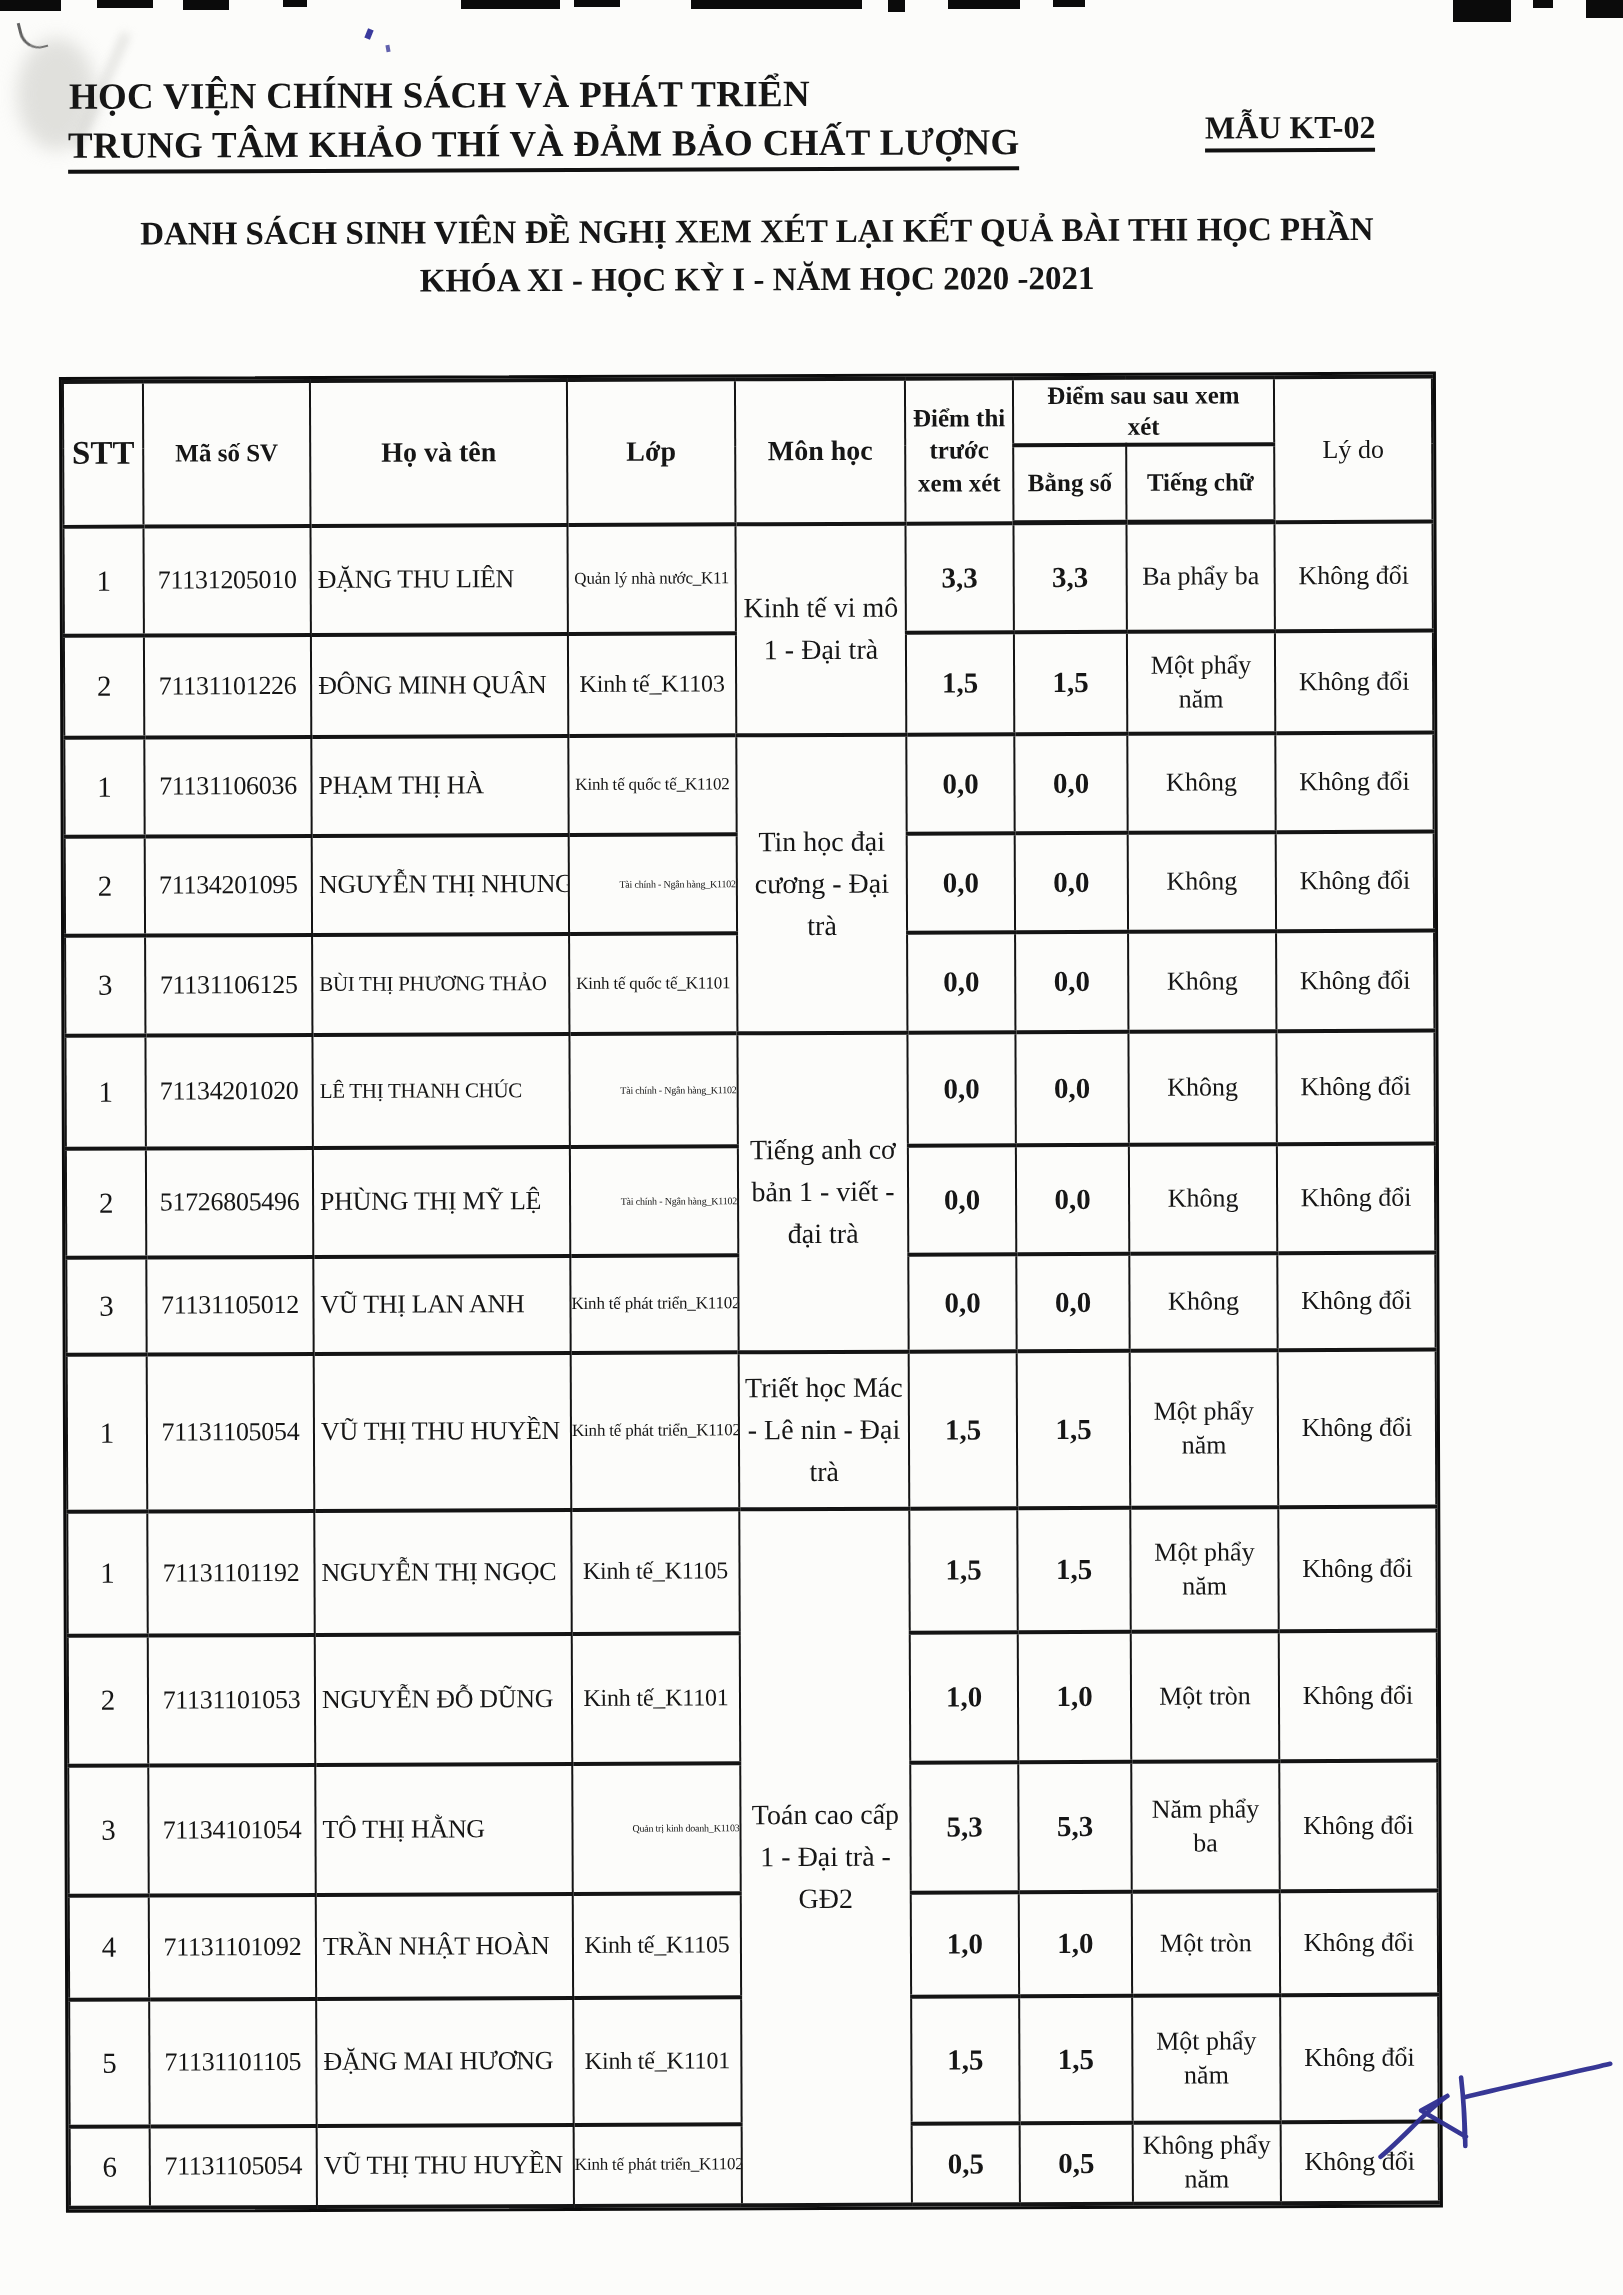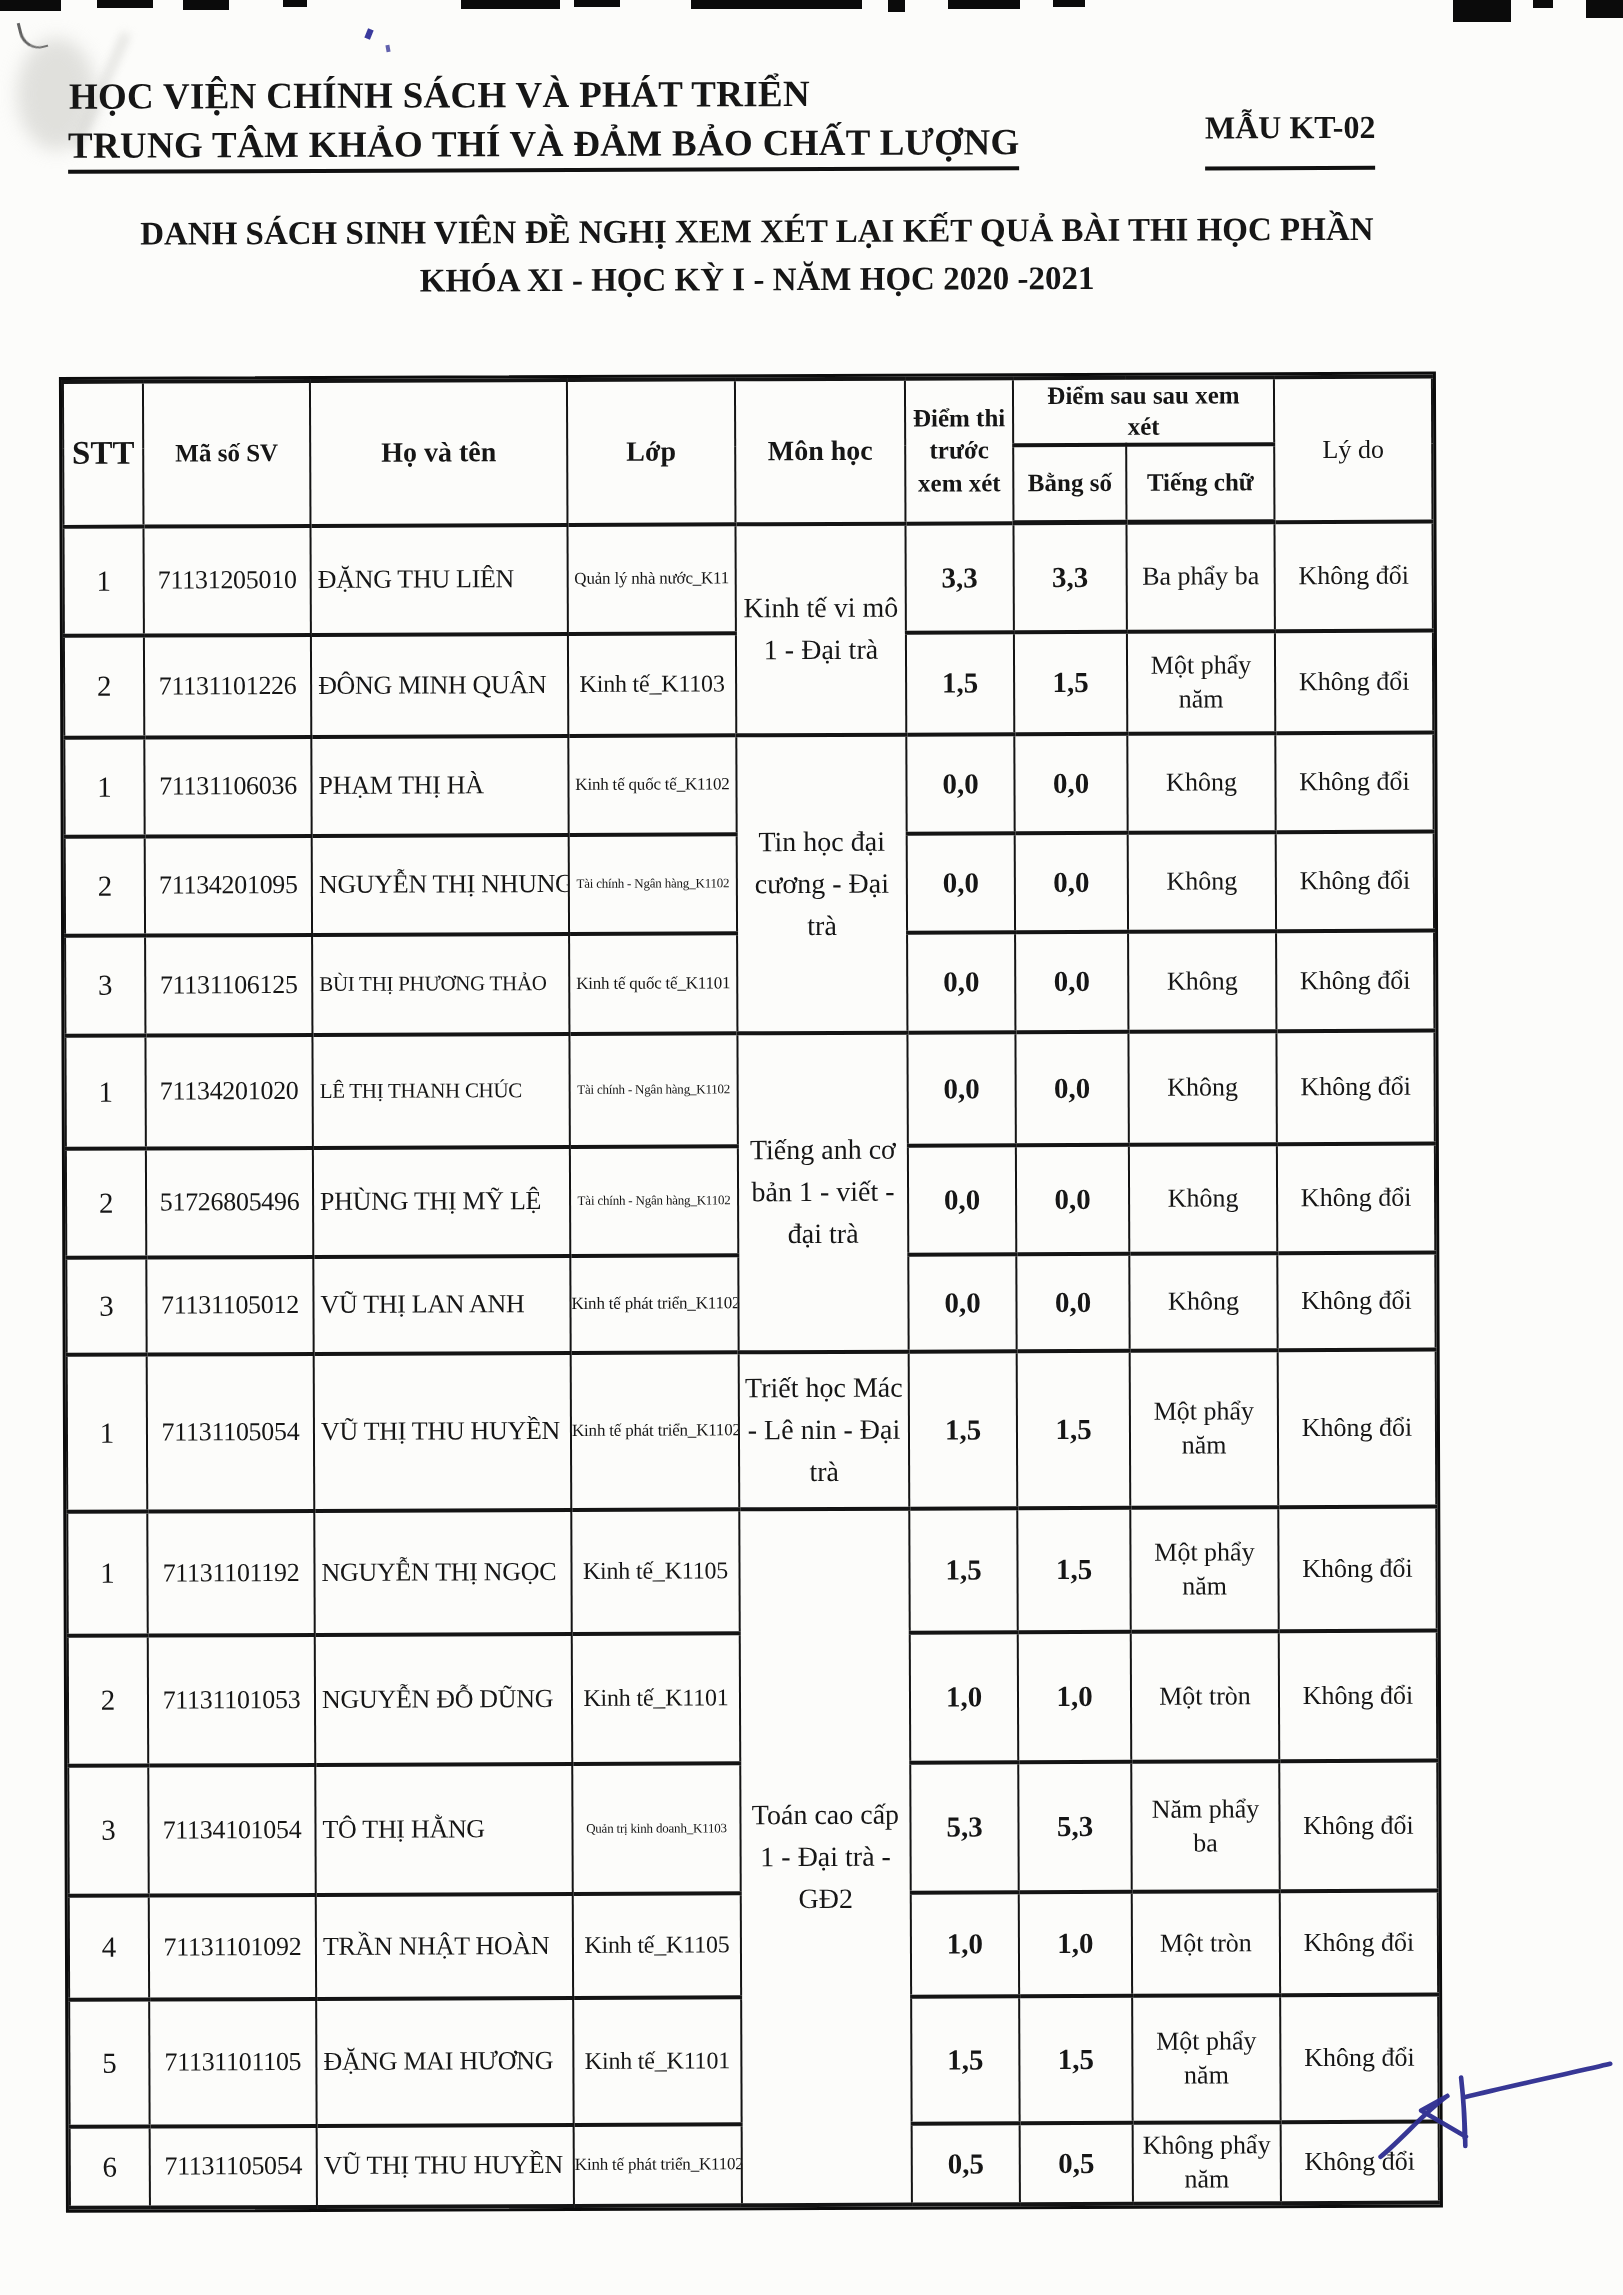--- a/index.html
+++ b/index.html
@@ -11,21 +11,21 @@
   .tb{position:absolute;top:0;background:#0b0b0b;}
   .smudge1{position:absolute;left:17px;top:38px;width:79px;height:112px;background:#d7d7d3;border-radius:50%;filter:blur(9.2px);opacity:.75;}
   .smudge2{position:absolute;left:97px;top:28px;width:8px;height:125px;background:#cfcfcb;transform:rotate(24deg);filter:blur(4.6px);opacity:.6;}
   .hook{position:absolute;left:20px;top:20px;width:22.4px;height:28px;border-left:3.3px solid #3c3c3c;border-bottom:2.6px solid #555;border-radius:0 0 0 20px;transform:rotate(-14deg);filter:blur(0.7px);opacity:.8;}
   .inkdot1{position:absolute;left:366px;top:29px;width:6px;height:10px;background:#3a3a9d;transform:rotate(22deg);filter:blur(0.7px);}
   .inkdot2{position:absolute;left:386px;top:45px;width:4px;height:7.2px;background:#4646a0;transform:rotate(-10deg);filter:blur(0.7px);opacity:.85;}
 
   
   .org1{position:absolute;left:72px;top:72px;font-size:37px;font-weight:bold;letter-spacing:0.3px;white-space:nowrap;}
   .org2{position:absolute;left:71px;top:121px;font-size:37px;font-weight:bold;letter-spacing:0.3px;white-space:nowrap;border-bottom:4px solid #111;padding-bottom:3.3px;}
-  .formcode{position:absolute;left:1208px;top:111px;font-size:32px;font-weight:bold;border-bottom:4px solid #111;padding-bottom:20px;white-space:nowrap;}
+  .formcode{position:absolute;left:1208px;top:111px;font-size:32px;font-weight:bold;border-bottom:4px solid #111;padding-bottom:2px;white-space:nowrap;}
   .title1{position:absolute;left:39px;top:213px;width:1441px;text-align:center;font-size:33px;font-weight:bold;white-space:nowrap;}
   .title2{position:absolute;left:39px;top:261px;width:1441px;text-align:center;font-size:33px;font-weight:bold;white-space:nowrap;}
 
   
   .tbl-wrap{position:absolute;left:61px;top:374px;border:3.3px solid #0c0c0c;}
   table{border-collapse:collapse;table-layout:fixed;width:1369px;}
   th,td{border:2.6px solid #141414;border-top-width:4px;border-bottom-width:4px;text-align:center;vertical-align:middle;padding:0;overflow:hidden;}
   thead th{font-weight:bold;font-size:25px;line-height:1.2;}
   thead tr:nth-child(1){height:59px;}
   thead tr:nth-child(2){height:78px;}
@@ -51,21 +51,21 @@
   tbody tr:nth-child(13){height:104px;}
   tbody tr:nth-child(14){height:127px;}
   tbody tr:nth-child(15){height:81px;}
 
   .c-stt{font-size:29px;}
   .c-msv{font-size:26px;white-space:nowrap;letter-spacing:-0.3px;}
   .c-name{font-size:26px;text-align:left;padding-left:6px;white-space:nowrap;letter-spacing:-0.3px;}
   .c-name.sm{font-size:21px;}
   .c-lop{font-size:24px;white-space:nowrap;letter-spacing:-0.2px;}
   .c-lop.s{font-size:17px;}
-  .c-lop.t{font-size:13px;}
+  .c-lop.t{font-size:10px;text-align:right;}
   .c-mon{font-size:28px;line-height:1.5;padding:0 2.6px;}
   .c-score{font-size:29px;font-weight:bold;font-family:Liberation Serif, serif;}
   .c-words{font-size:26px;line-height:1.3;padding:0 8px;text-align:center;}
   .c-reason{font-size:26px;white-space:nowrap;}
 
   .signature{position:absolute;left:1361px;top:2059px;}
 </style>
 </head>
 <body>
 

